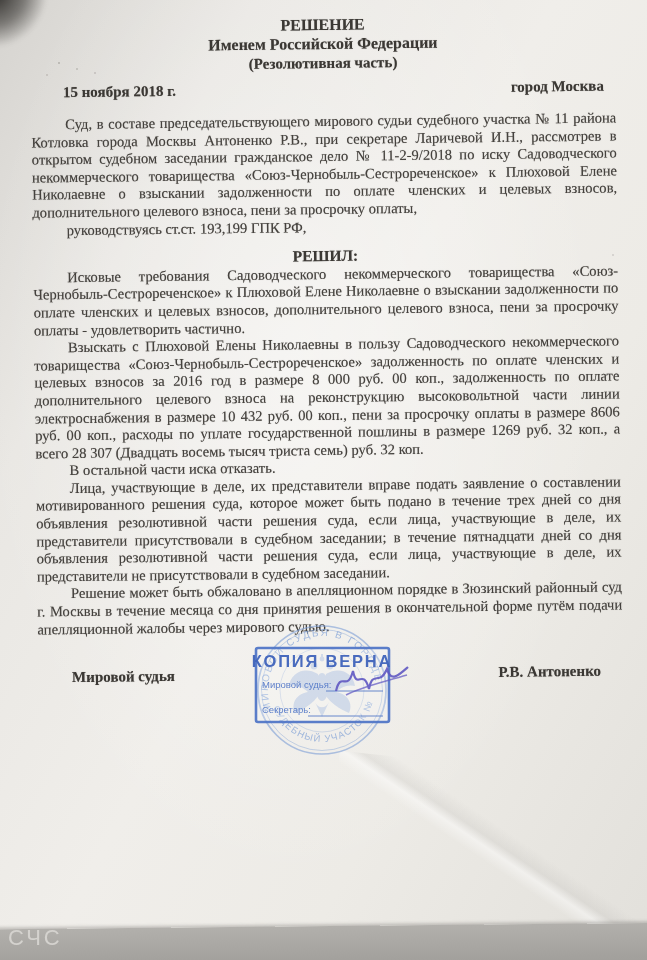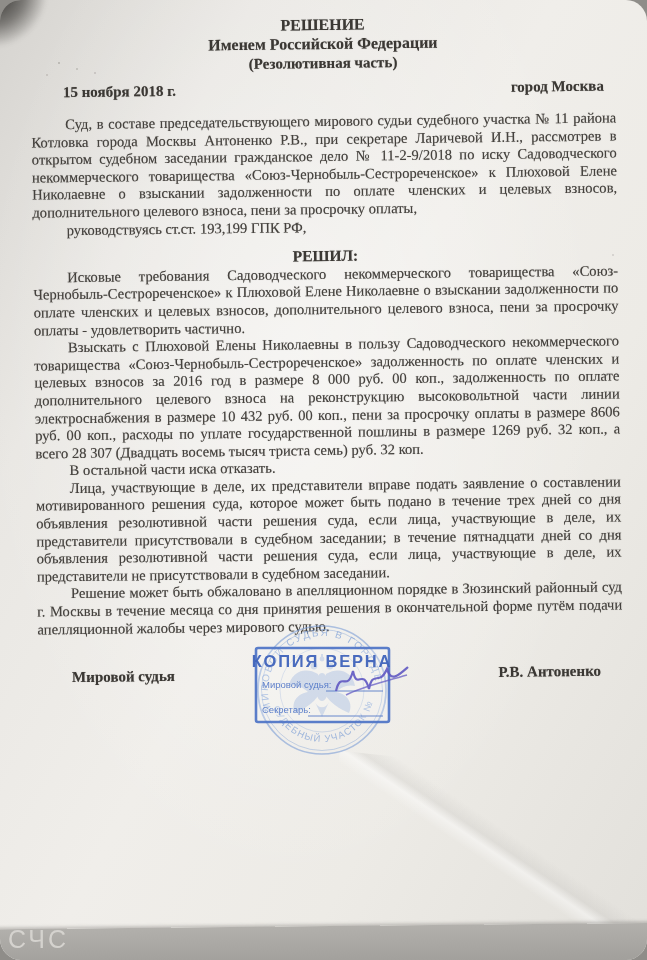--- a/index.html
+++ b/index.html
@@ -1,37 +1,36 @@
 <!DOCTYPE html>
 <html><head>
 <meta charset="utf-8">
 <style>
   html,body{margin:0;padding:0;}
   body{width:647px;height:960px;background:#8f8d89;font-family:"Liberation Serif",serif;}
   .photo{position:relative;width:647px;height:960px;overflow:hidden;
     background:
       radial-gradient(ellipse at 45% 38%, rgba(255,255,255,0.45), rgba(255,255,255,0) 62%),
       linear-gradient(118deg,#d6d4d0 0%,#e9e7e3 22%,#f0eeea 48%,#edebe6 70%,#e2e0db 100%);
-    border-radius: 21px;
   }
   .corner-shadow{position:absolute;top:-8px;left:-8px;width:54px;height:58px;
     background:radial-gradient(circle at 0 0, rgba(32,30,27,0.95), rgba(32,30,27,0.5) 42%, rgba(32,30,27,0) 70%);
     filter:blur(2px);}
   .specks{position:absolute;top:0;left:0;width:2px;height:2px;border-radius:50%;
     box-shadow:58px 62px 0 rgba(110,105,100,.38),76px 68px 0 rgba(110,105,100,.3),
       94px 72px 0 rgba(110,105,100,.28),46px 74px 0 rgba(110,105,100,.25),
       612px 254px 0 rgba(120,115,110,.25),604px 480px 0 rgba(120,115,110,.22);}
   .crease{position:absolute;left:330px;top:768px;width:340px;height:170px;
     background:linear-gradient(28deg, rgba(255,255,255,0) 45%, rgba(255,255,255,0.6) 49%, rgba(190,188,184,0.35) 52%, rgba(255,255,255,0) 57%);
     transform:rotate(6deg);opacity:.7;}
   .desk{position:absolute;left:-12px;top:926px;width:680px;height:60px;
     background:linear-gradient(180deg,#b2b0ac,#a3a19d 55%,#9b9995);
     transform:rotate(-0.55deg);box-shadow:0 -2px 3px rgba(120,118,114,.35);}
   .watermark{position:absolute;left:8px;top:925px;font-family:"Liberation Sans",sans-serif;
-    font-size:25px;color:#d8d6d2;letter-spacing:3px;opacity:.92;}
+    font-size:22px;color:#d8d6d2;letter-spacing:3px;opacity:.92;}
 
   .doc{position:absolute;left:30px;top:16px;width:585px;color:#45423e;
     transform:rotate(-0.7deg);transform-origin:50% 0;
     text-shadow:0 0 0.7px rgba(70,66,62,0.55);}
   .doc .c{text-align:center;}
   .h-title{font-size:16px;font-weight:bold;color:#3b3834;}
   .h-sub{font-size:16px;font-weight:bold;margin-top:1px;color:#3b3834;}
   .h-part{font-size:15px;font-weight:bold;margin-top:2px;color:#3b3834;}
   .date-row{display:flex;justify-content:space-between;font-weight:bold;font-size:15px;
     margin-top:9px;padding-left:32px;padding-right:12px;color:#3b3834;align-items:baseline;}

